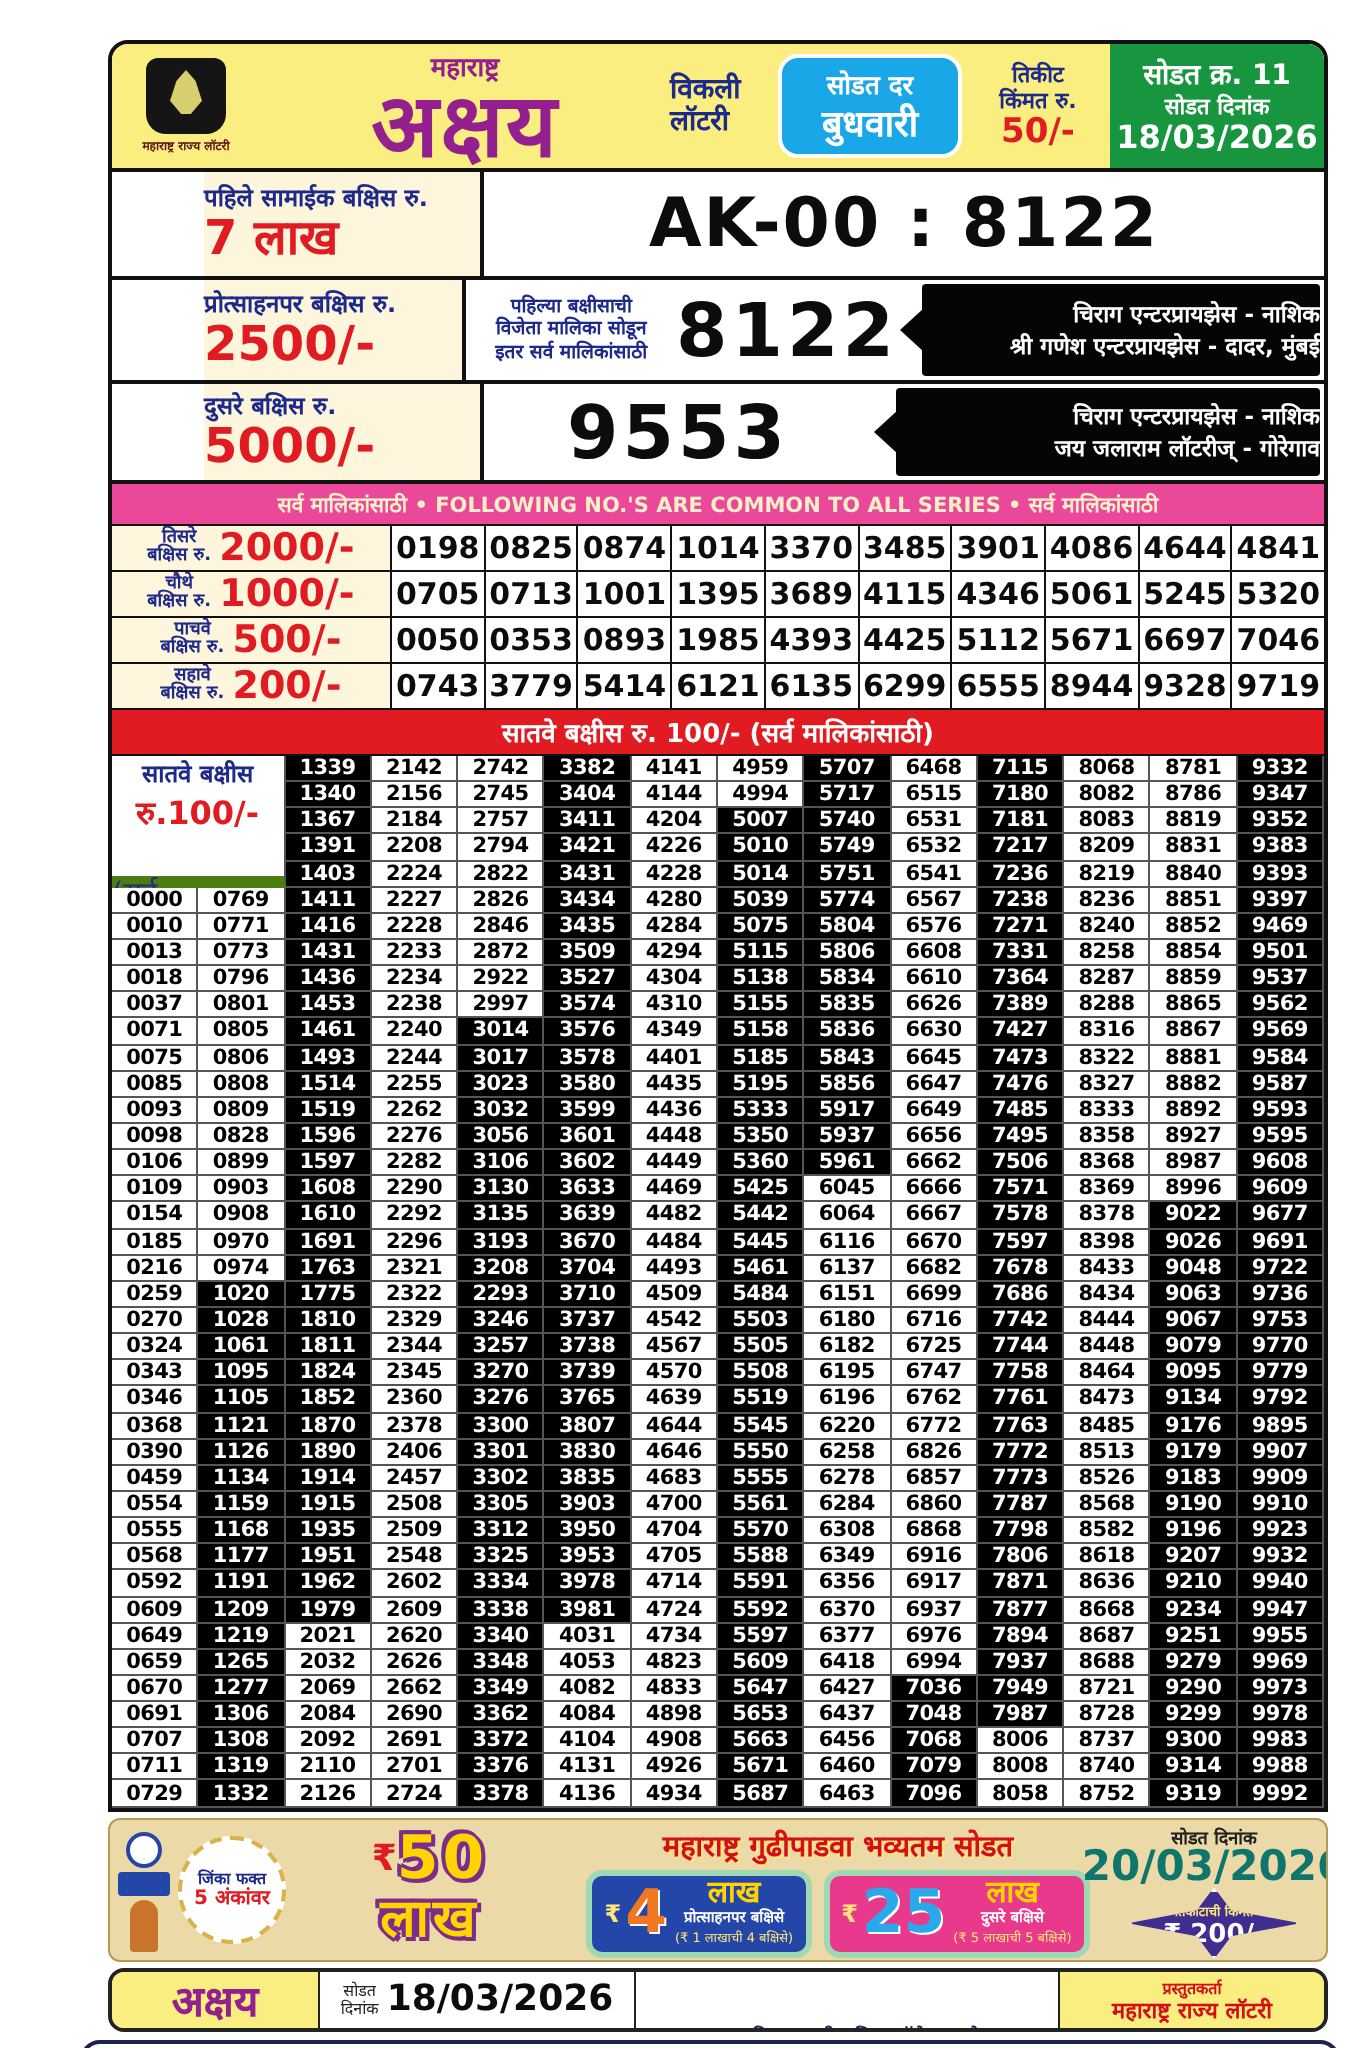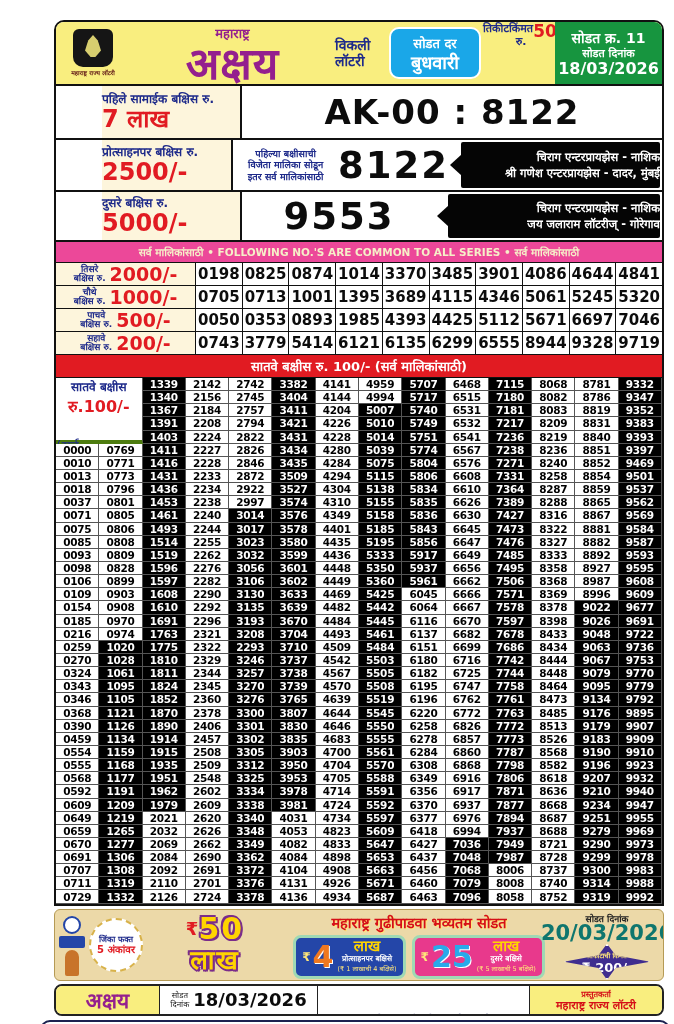--- a/index.html
+++ b/index.html
@@ -16,21 +16,21 @@
   .emblem::after { content: ""; position: absolute; left: 12px; top: 6px; width: 16px; height: 22px;
     background: #f9ee7f; clip-path: polygon(50% 0,80% 25%,100% 70%,65% 100%,35% 100%,0 70%,20% 25%); opacity: .85; }
   .emblem-cap { font-size: 6px; color: #5d1313; font-weight: bold; margin-top: 2px; white-space: nowrap; }
   .title-block { width: 205px; text-align: center; color: #941f8e; padding-top: 2px; }
   .title-state { font-size: 13px; font-weight: bold; }
   .title-main { font-size: 44px; font-weight: bold; line-height: 44px; letter-spacing: 1px; }
   .weekly { width: 52px; color: #1e2a8a; font-weight: bold; font-size: 14px; display: flex; flex-direction: column; justify-content: center; line-height: 16px; }
   .day-badge { width: 92px; background: #1aa7e8; border: 2px solid #fff; border-radius: 10px; color: #fff;
     font-weight: bold; display: flex; flex-direction: column; align-items: center; justify-content: center; margin: 5px 2px; line-height: 19px; }
   .day-badge .l1 { font-size: 13px; } .day-badge .l2 { font-size: 18px; }
-  .price-block { width: 72px; text-align: center; display: flex; flex-direction: row; line-height: 13px; }
+  .price-block { width: 72px; text-align: center; display: flex; flex-direction: column; justify-content: center; line-height: 13px; }
   .price-block .lbl { color: #1e2a8a; font-weight: bold; font-size: 11px; }
   .price-block .val { color: #e11b22; font-weight: bold; font-size: 17px; line-height: 18px; }
   .draw-badge { flex: 1; background: #17953f; border-radius: 0 8px 0 0; color: #fff; text-align: center;
     display: flex; flex-direction: column; justify-content: center; line-height: 15px; }
   .draw-badge .no { font-size: 14px; font-weight: bold; }
   .draw-badge .dl { font-size: 11px; font-weight: bold; }
   .draw-badge .dt { font-size: 16px; font-weight: bold; }
 
   
   .row { display: flex; border-bottom: 2px solid #111; }
@@ -58,21 +58,21 @@
   .plabel2 .s { color: #1e2a8a; font-weight: bold; font-size: 9px; line-height: 9.5px; text-align: center; }
   .plabel2 .a { color: #e11b22; font-weight: bold; font-size: 19px; }
   .prow { flex: 1; display: flex; }
   .pnum { flex: 1; border-right: 1px solid #111; display: flex; align-items: center; justify-content: center;
     font-weight: bold; font-size: 15px; color: #0c0c0c; }
   .pnum:last-child { border-right: none; }
 
   
   .redbar { background: #e11b22; color: #fff; font-weight: bold; font-size: 13px; text-align: center; padding: 2px 0; }
   .sgrid { display: grid; grid-template-columns: repeat(14, 1fr); grid-auto-rows: 13.15px; border-top: 1px solid #111; }
-  .glabel { grid-column: 1 / span 2; grid-row: 1 / span 5; border-right: 1px solid #555; border-bottom: 4px solid #4d7c0f;
+  .glabel { grid-column: 1 / span 2; grid-row: 1 / span 5; border-right: 1px solid #555; border-bottom: 6px solid #4d7c0f;
     display: flex; flex-direction: column; align-items: center; justify-content: space-between; background: #fff; }
   .glabel .l1 { color: #1e2a8a; font-weight: bold; font-size: 12px; }
   .glabel .l2 { color: #e11b22; font-weight: bold; font-size: 16px; }
   .glabel .l3 { color: #1e2a8a; font-weight: normal; font-size: 14px; margin-top: 19px; }
   .gcell { border-right: 1px solid #555; border-bottom: 1px solid #555; display: flex; align-items: center; justify-content: center;
     font-weight: bold; font-size: 10.5px; letter-spacing: -0.3px; background: #fff; color: #000; }
   .gcell.odd { background: #000; color: #fff; }
 
   
   .ad { margin-top: 3px; background: #ecd9a8; border: 1px solid #b59a55; border-radius: 6px; height: 72px;

